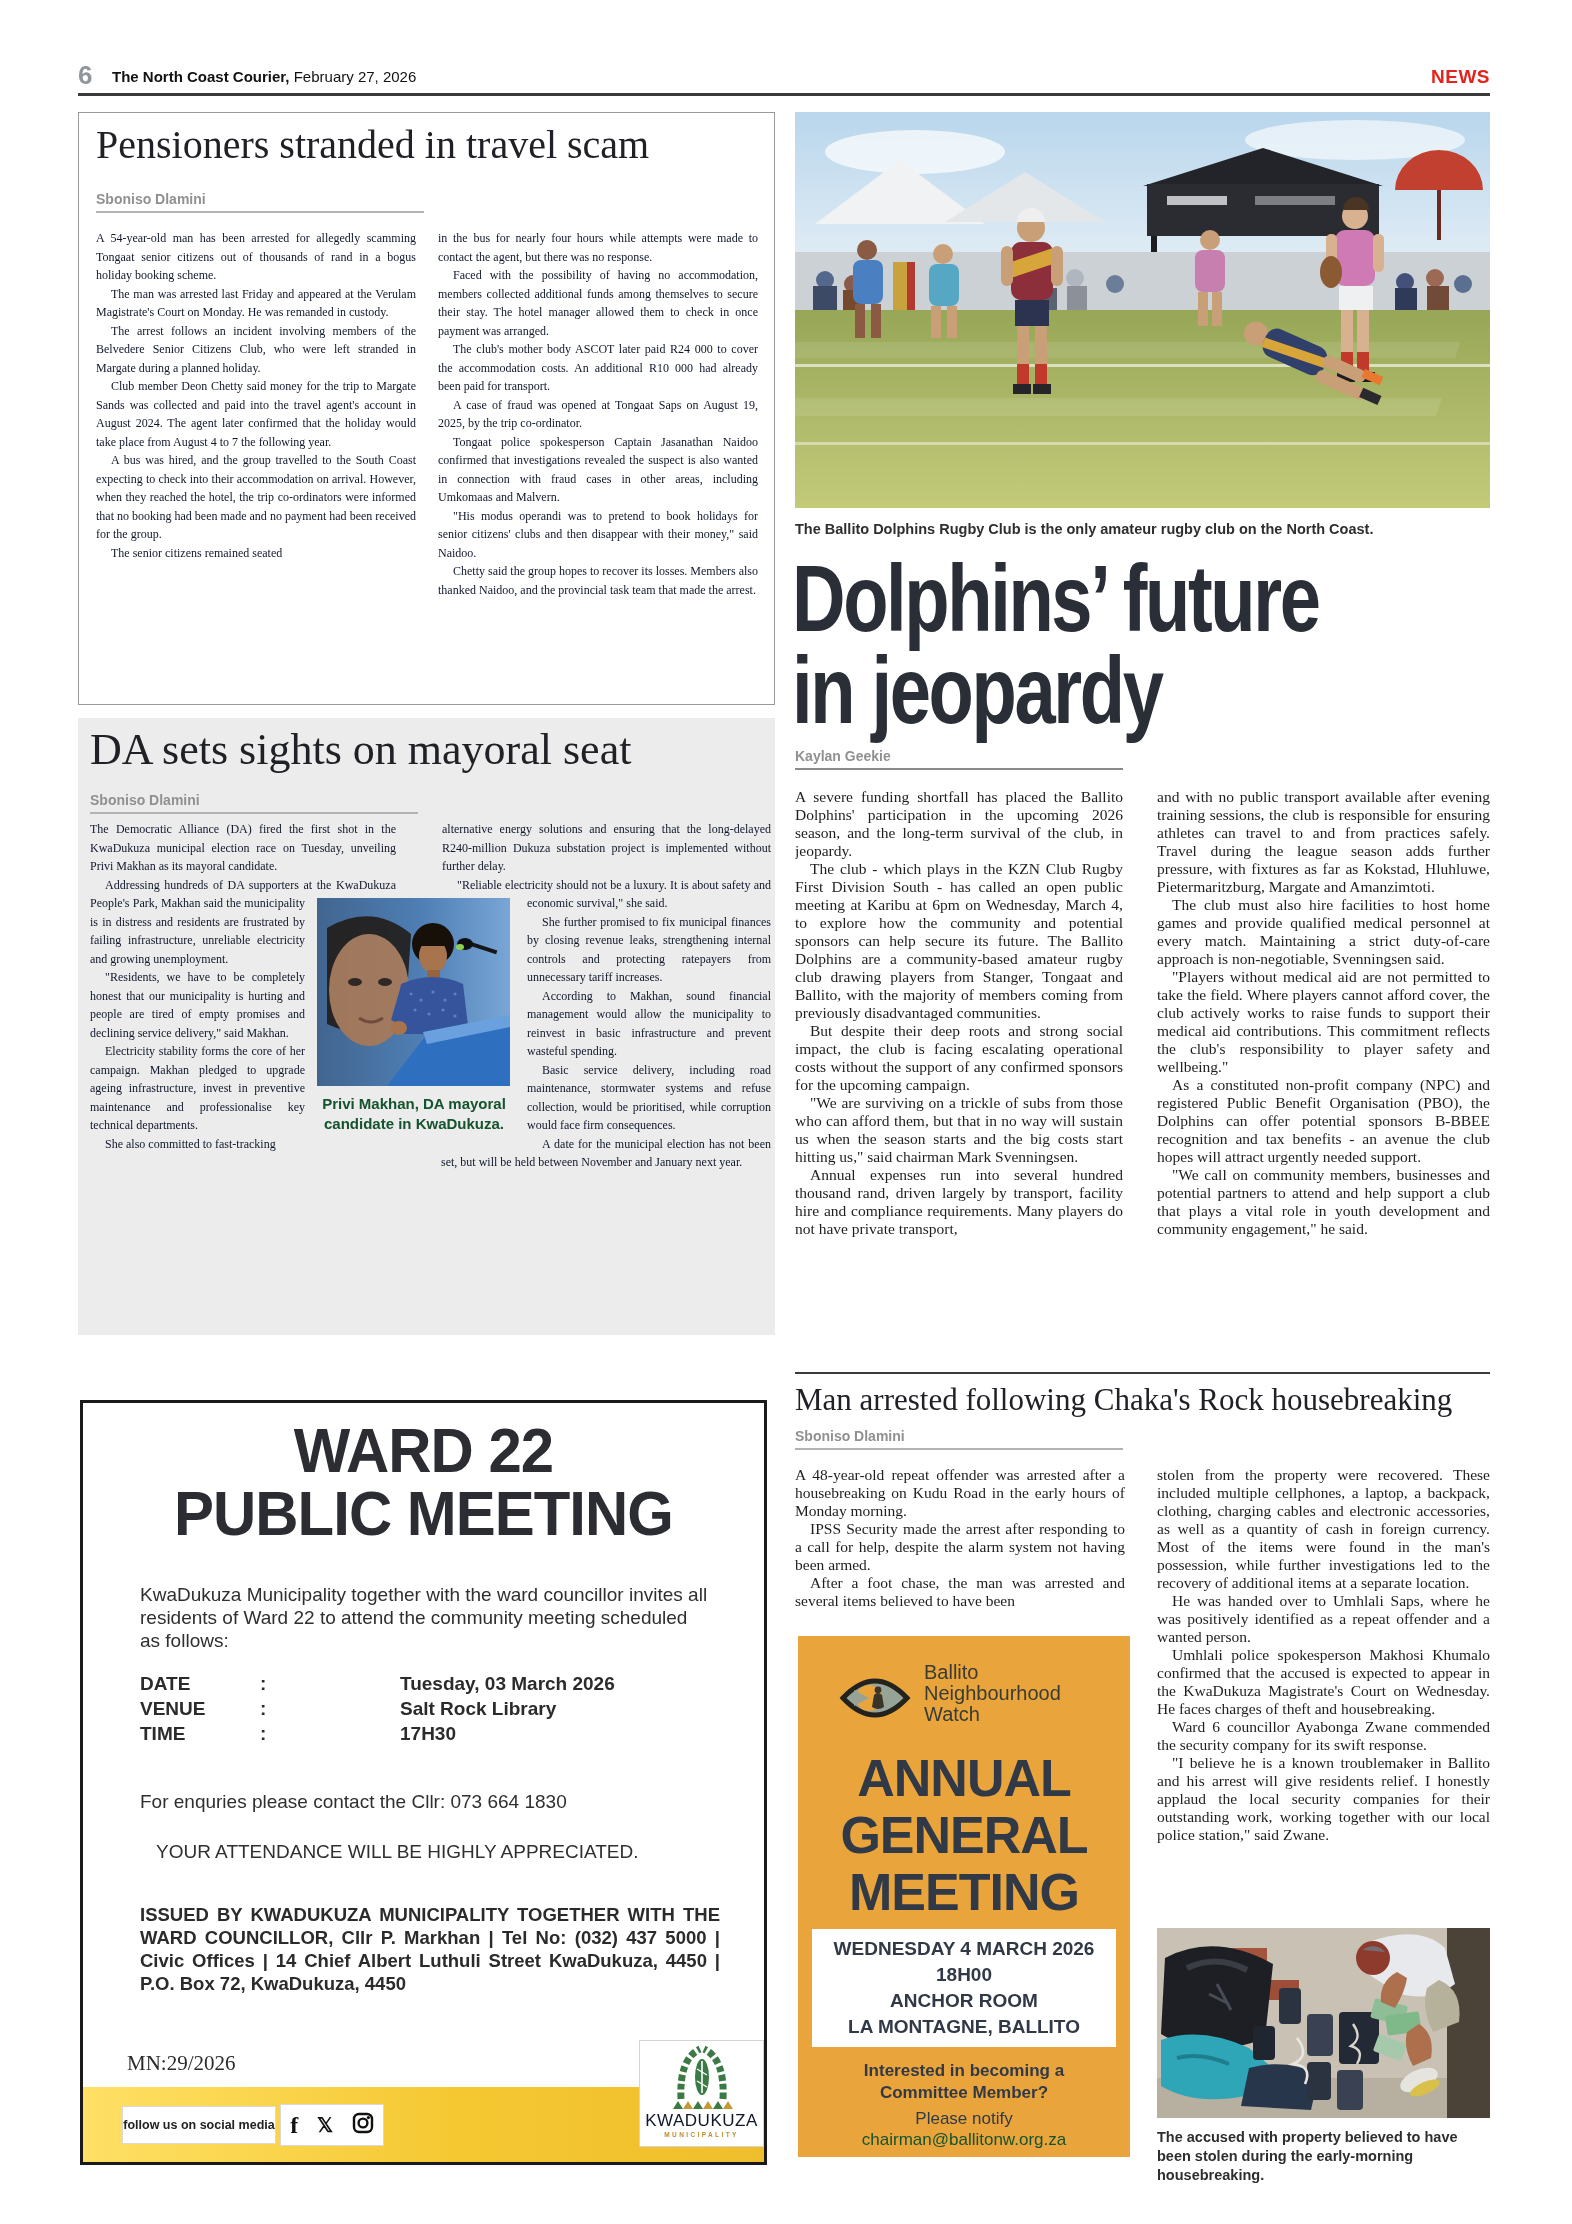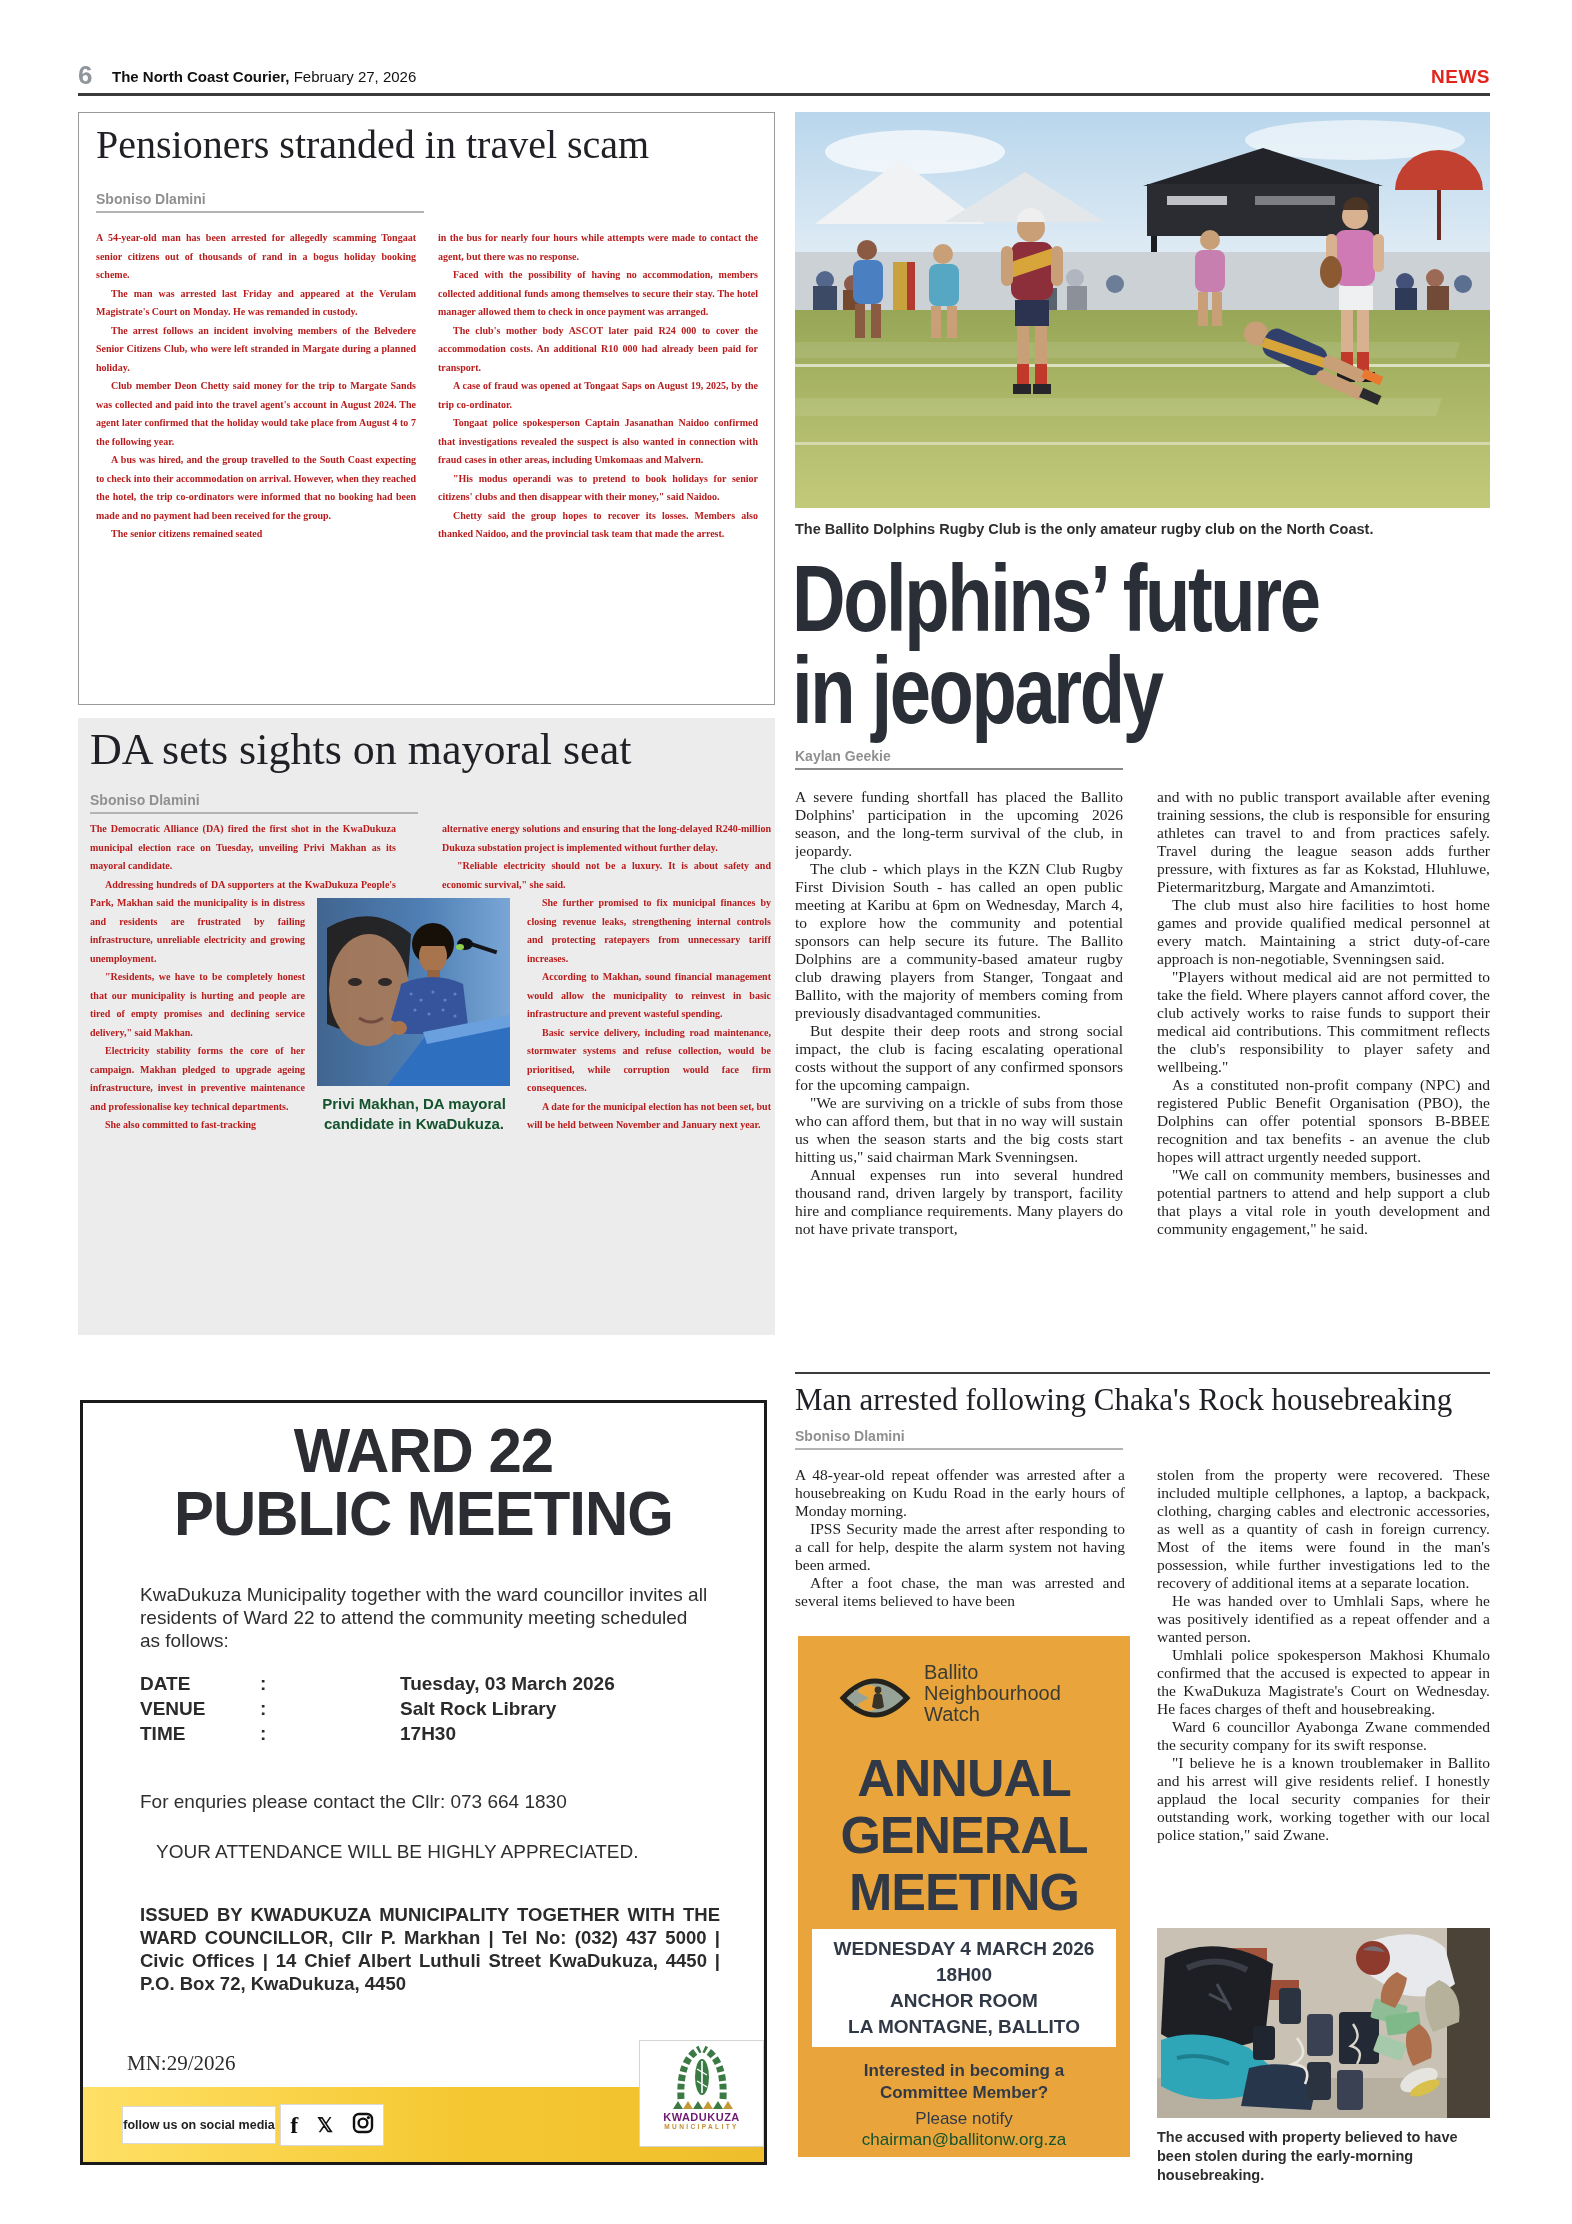--- a/index.html
+++ b/index.html
@@ -12,21 +12,21 @@
   .pagenum{left:78px;top:60px;font-size:26px;font-weight:700;color:#8f959c;}
   .masthead{left:112px;top:68px;font-size:15px;color:#111;}
   .masthead b{font-weight:700;}
   .news-tag{left:1190px;top:66px;width:300px;text-align:right;font-size:19px;font-weight:700;color:#e3241d;letter-spacing:.5px;}
 
   
   .hl-serif{font-family:"Liberation Serif",serif;color:#202126;font-weight:400;}
   .byline{font-size:14px;font-weight:700;color:#909090;border-bottom:2px solid #b3b3b3;padding-bottom:4px;}
   .cols p{margin:0;text-align:justify;}
   .cols p + p{text-indent:15px;}
-  .body15{font-family:"Liberation Serif",serif;font-size:10px;line-height:18.5px;color:#b91c1c;font-weight:bold;}
+  .body15{font-family:"Liberation Serif",serif;font-size:12px;line-height:18.5px;color:#0f172a;}
   .body16{font-family:"Liberation Serif",serif;font-size:15.5px;line-height:18px;color:#1e1e1e;}
 
   
   .pens-box{left:78px;top:112px;width:697px;height:593px;border:1px solid #9a9a9a;box-sizing:border-box;background:#fff;}
   .pens-hl{left:17px;top:8px;width:660px;font-size:40px;}
   .pens-byline{left:17px;top:78px;width:328px;}
   .pens-cols{left:17px;top:116px;width:662px;height:468px;display:flex;gap:22px;overflow:hidden;}
   .pens-cols .c{width:320px;}
 
   
@@ -69,21 +69,21 @@
   .ward-ref{left:44px;top:648px;font-family:"Liberation Serif",serif;font-size:21px;color:#2b2b2b;}
   .ward-strip{left:0;top:684px;width:681px;height:75px;background:linear-gradient(90deg,#ffe065,#f5c832 55%,#efbe2c);}
   .ward-social{left:39px;top:703px;width:152px;height:36px;background:#fff;border:1px solid #d9d9d9;
                display:flex;align-items:center;justify-content:center;font-size:12.5px;font-weight:700;color:#222;}
   .ward-icons{left:197px;top:701px;width:102px;height:40px;background:#fff;border:1px solid #d9d9d9;
               display:flex;align-items:center;justify-content:space-around;}
   .icon-f{font-family:"Liberation Serif",serif;font-weight:700;font-size:24px;color:#111;}
   .icon-x{font-weight:700;font-size:20px;color:#111;}
   .kz-logo{left:556px;top:637px;width:123px;height:105px;background:#fff;border:1px solid #d4d4d4;
            display:flex;flex-direction:column;align-items:center;justify-content:flex-start;}
-  .kz-name{font-size:11px;font-weight:700;color:#701a75;letter-spacing:.5px;margin-top:-2px;}
+  .kz-name{font-size:17px;font-weight:400;color:#0f172a;letter-spacing:.5px;margin-top:-2px;}
   .kz-sub{font-size:6.5px;font-weight:700;color:#bd8f2f;letter-spacing:2.4px;}
 
   
   .man-rule{left:795px;top:1372px;width:695px;height:2px;background:#3b3b3b;}
   .man-hl{left:795px;top:1382px;width:700px;font-size:31px;}
   .man-byline{left:795px;top:1428px;width:328px;}
   .man-c1{left:795px;top:1466px;width:330px;height:162px;overflow:hidden;}
   .man-c2{left:1157px;top:1466px;width:333px;height:468px;overflow:hidden;}
 
   

